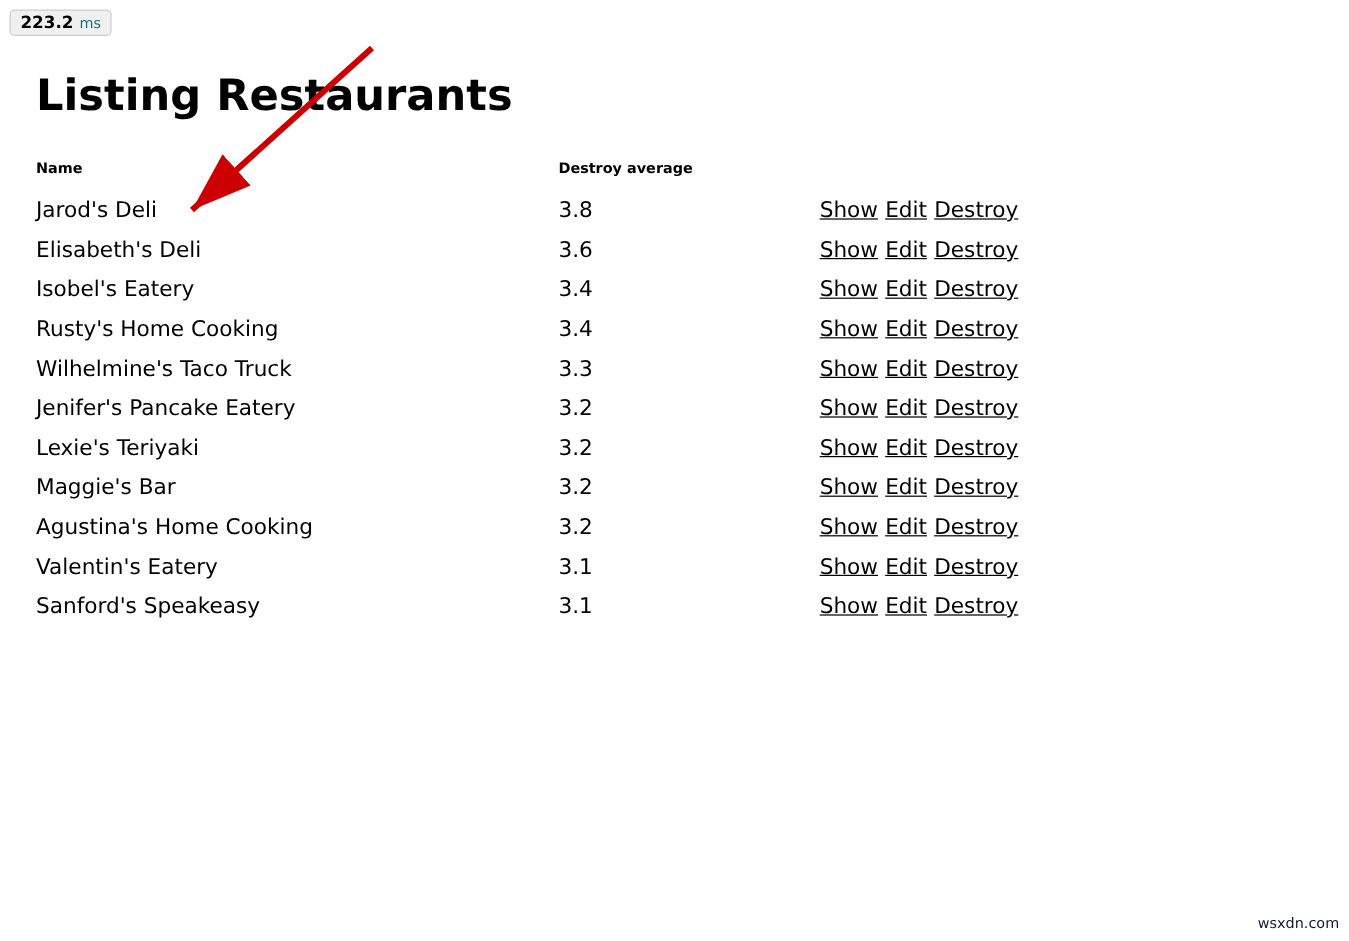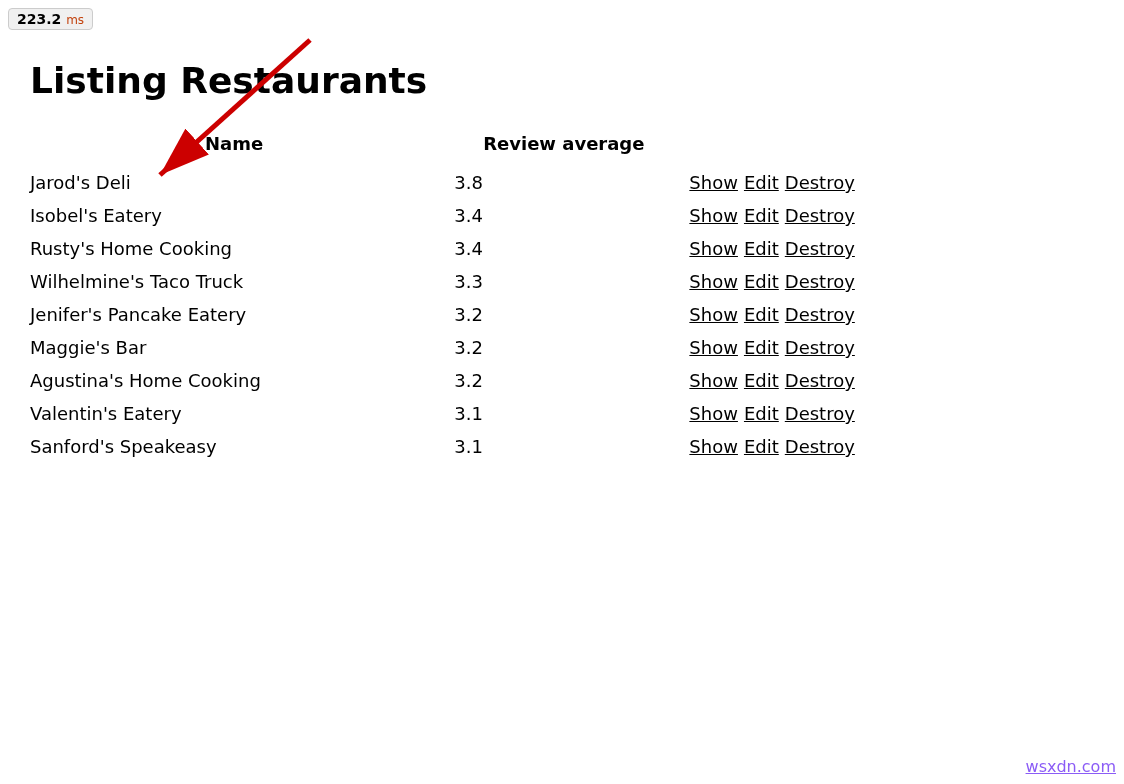--- a/index.html
+++ b/index.html
@@ -25,42 +25,42 @@
       font-size: 14px;
       font-weight: bold;
       margin-bottom: 10px;
       position: absolute;
       top: 8px;
       left: 8px;
     }
 
     .perf-badge .unit {
       font-weight: normal;
-      color: #c2410c;
+      color: #0f766e;
       font-size: 12px;
     }
 
     .page-title {
       font-size: 36px;
       font-weight: bold;
       margin-top: 40px;
       margin-bottom: 24px;
     }
 
     table {
       border-collapse: collapse;
       width: 100%;
       max-width: 900px;
     }
 
     thead th {
-      text-align: center;
+      text-align: left;
       font-weight: bold;
       padding: 8px 16px 12px 0;
-      font-size: 18px;
+      font-size: 12px;
     }
 
     thead th:first-child {
       padding-left: 0;
       min-width: 320px;
     }
 
     thead th:nth-child(2) {
       min-width: 160px;
     }
@@ -96,23 +96,22 @@
 
     .arrow-svg {
       width: 220px;
       height: 180px;
     }
 
     .watermark {
       position: fixed;
       bottom: 8px;
       right: 8px;
-      font-size: 16px;
-      color: #8b5cf6;
-      text-decoration: underline;
+      font-size: 12px;
+      color: #0f172a;
     }
   </style>
 </head>
 <body>
 
 <div class="perf-badge">
   <span>223.2</span>
   <span class="unit">ms</span>
 </div>
 
@@ -127,51 +126,61 @@
     <line x1="180" y1="10" x2="30" y2="145" stroke="#cc0000" stroke-width="5" marker-end="url(#arrowhead)"></line>
   </svg>
 </div>
 
 <h1 class="page-title">Listing Restaurants</h1>
 
 <table>
   <thead>
     <tr>
       <th>Name</th>
-      <th>Review average</th>
+      <th>Destroy average</th>
       <th></th>
     </tr>
   </thead>
   <tbody id="table-body">
   <tr>
         <td>Jarod's Deli</td>
         <td>3.8</td>
         <td class="actions"><a href="#">Show</a><a href="#">Edit</a><a href="#">Destroy</a></td>
       </tr>
       <tr>
+        <td>Elisabeth's Deli</td>
+        <td>3.6</td>
+        <td class="actions"><a href="#">Show</a><a href="#">Edit</a><a href="#">Destroy</a></td>
+      </tr>
+      <tr>
         <td>Isobel's Eatery</td>
         <td>3.4</td>
         <td class="actions"><a href="#">Show</a><a href="#">Edit</a><a href="#">Destroy</a></td>
       </tr>
       <tr>
         <td>Rusty's Home Cooking</td>
         <td>3.4</td>
         <td class="actions"><a href="#">Show</a><a href="#">Edit</a><a href="#">Destroy</a></td>
       </tr>
       <tr>
         <td>Wilhelmine's Taco Truck</td>
         <td>3.3</td>
         <td class="actions"><a href="#">Show</a><a href="#">Edit</a><a href="#">Destroy</a></td>
       </tr>
       <tr>
         <td>Jenifer's Pancake Eatery</td>
         <td>3.2</td>
         <td class="actions"><a href="#">Show</a><a href="#">Edit</a><a href="#">Destroy</a></td>
       </tr>
       <tr>
+        <td>Lexie's Teriyaki</td>
+        <td>3.2</td>
+        <td class="actions"><a href="#">Show</a><a href="#">Edit</a><a href="#">Destroy</a></td>
+      </tr>
+      <tr>
         <td>Maggie's Bar</td>
         <td>3.2</td>
         <td class="actions"><a href="#">Show</a><a href="#">Edit</a><a href="#">Destroy</a></td>
       </tr>
       <tr>
         <td>Agustina's Home Cooking</td>
         <td>3.2</td>
         <td class="actions"><a href="#">Show</a><a href="#">Edit</a><a href="#">Destroy</a></td>
       </tr>
       <tr>

